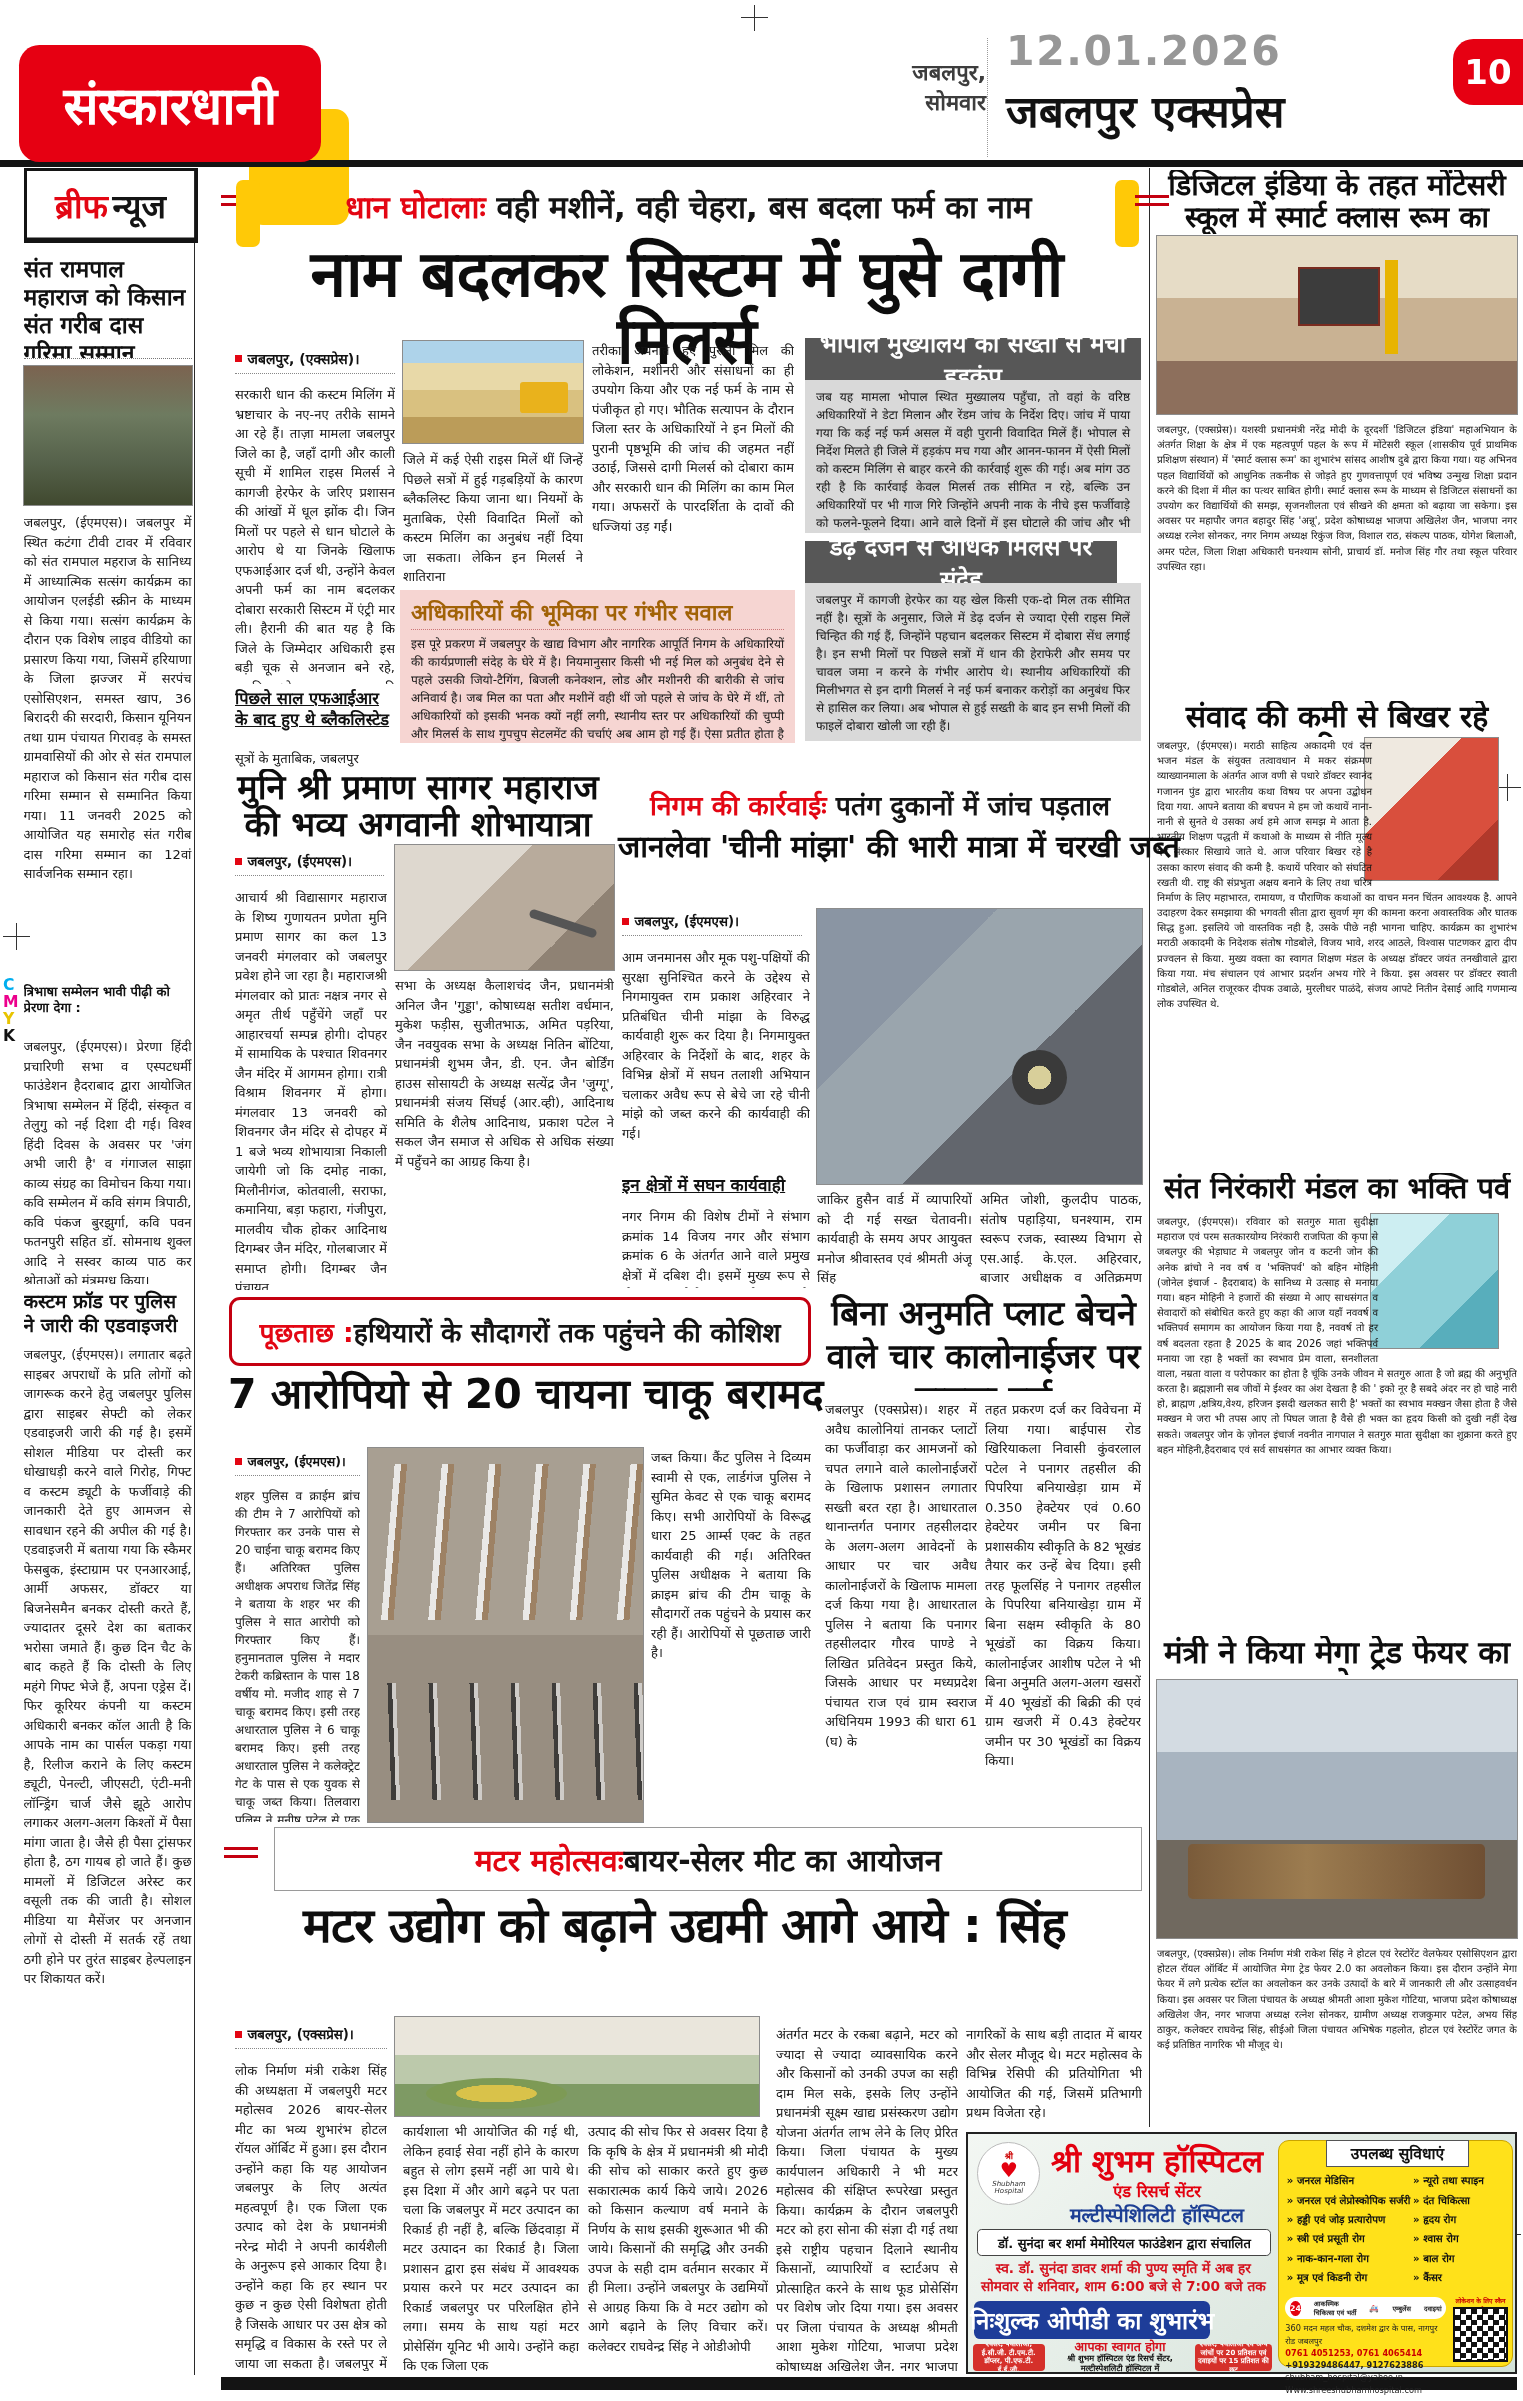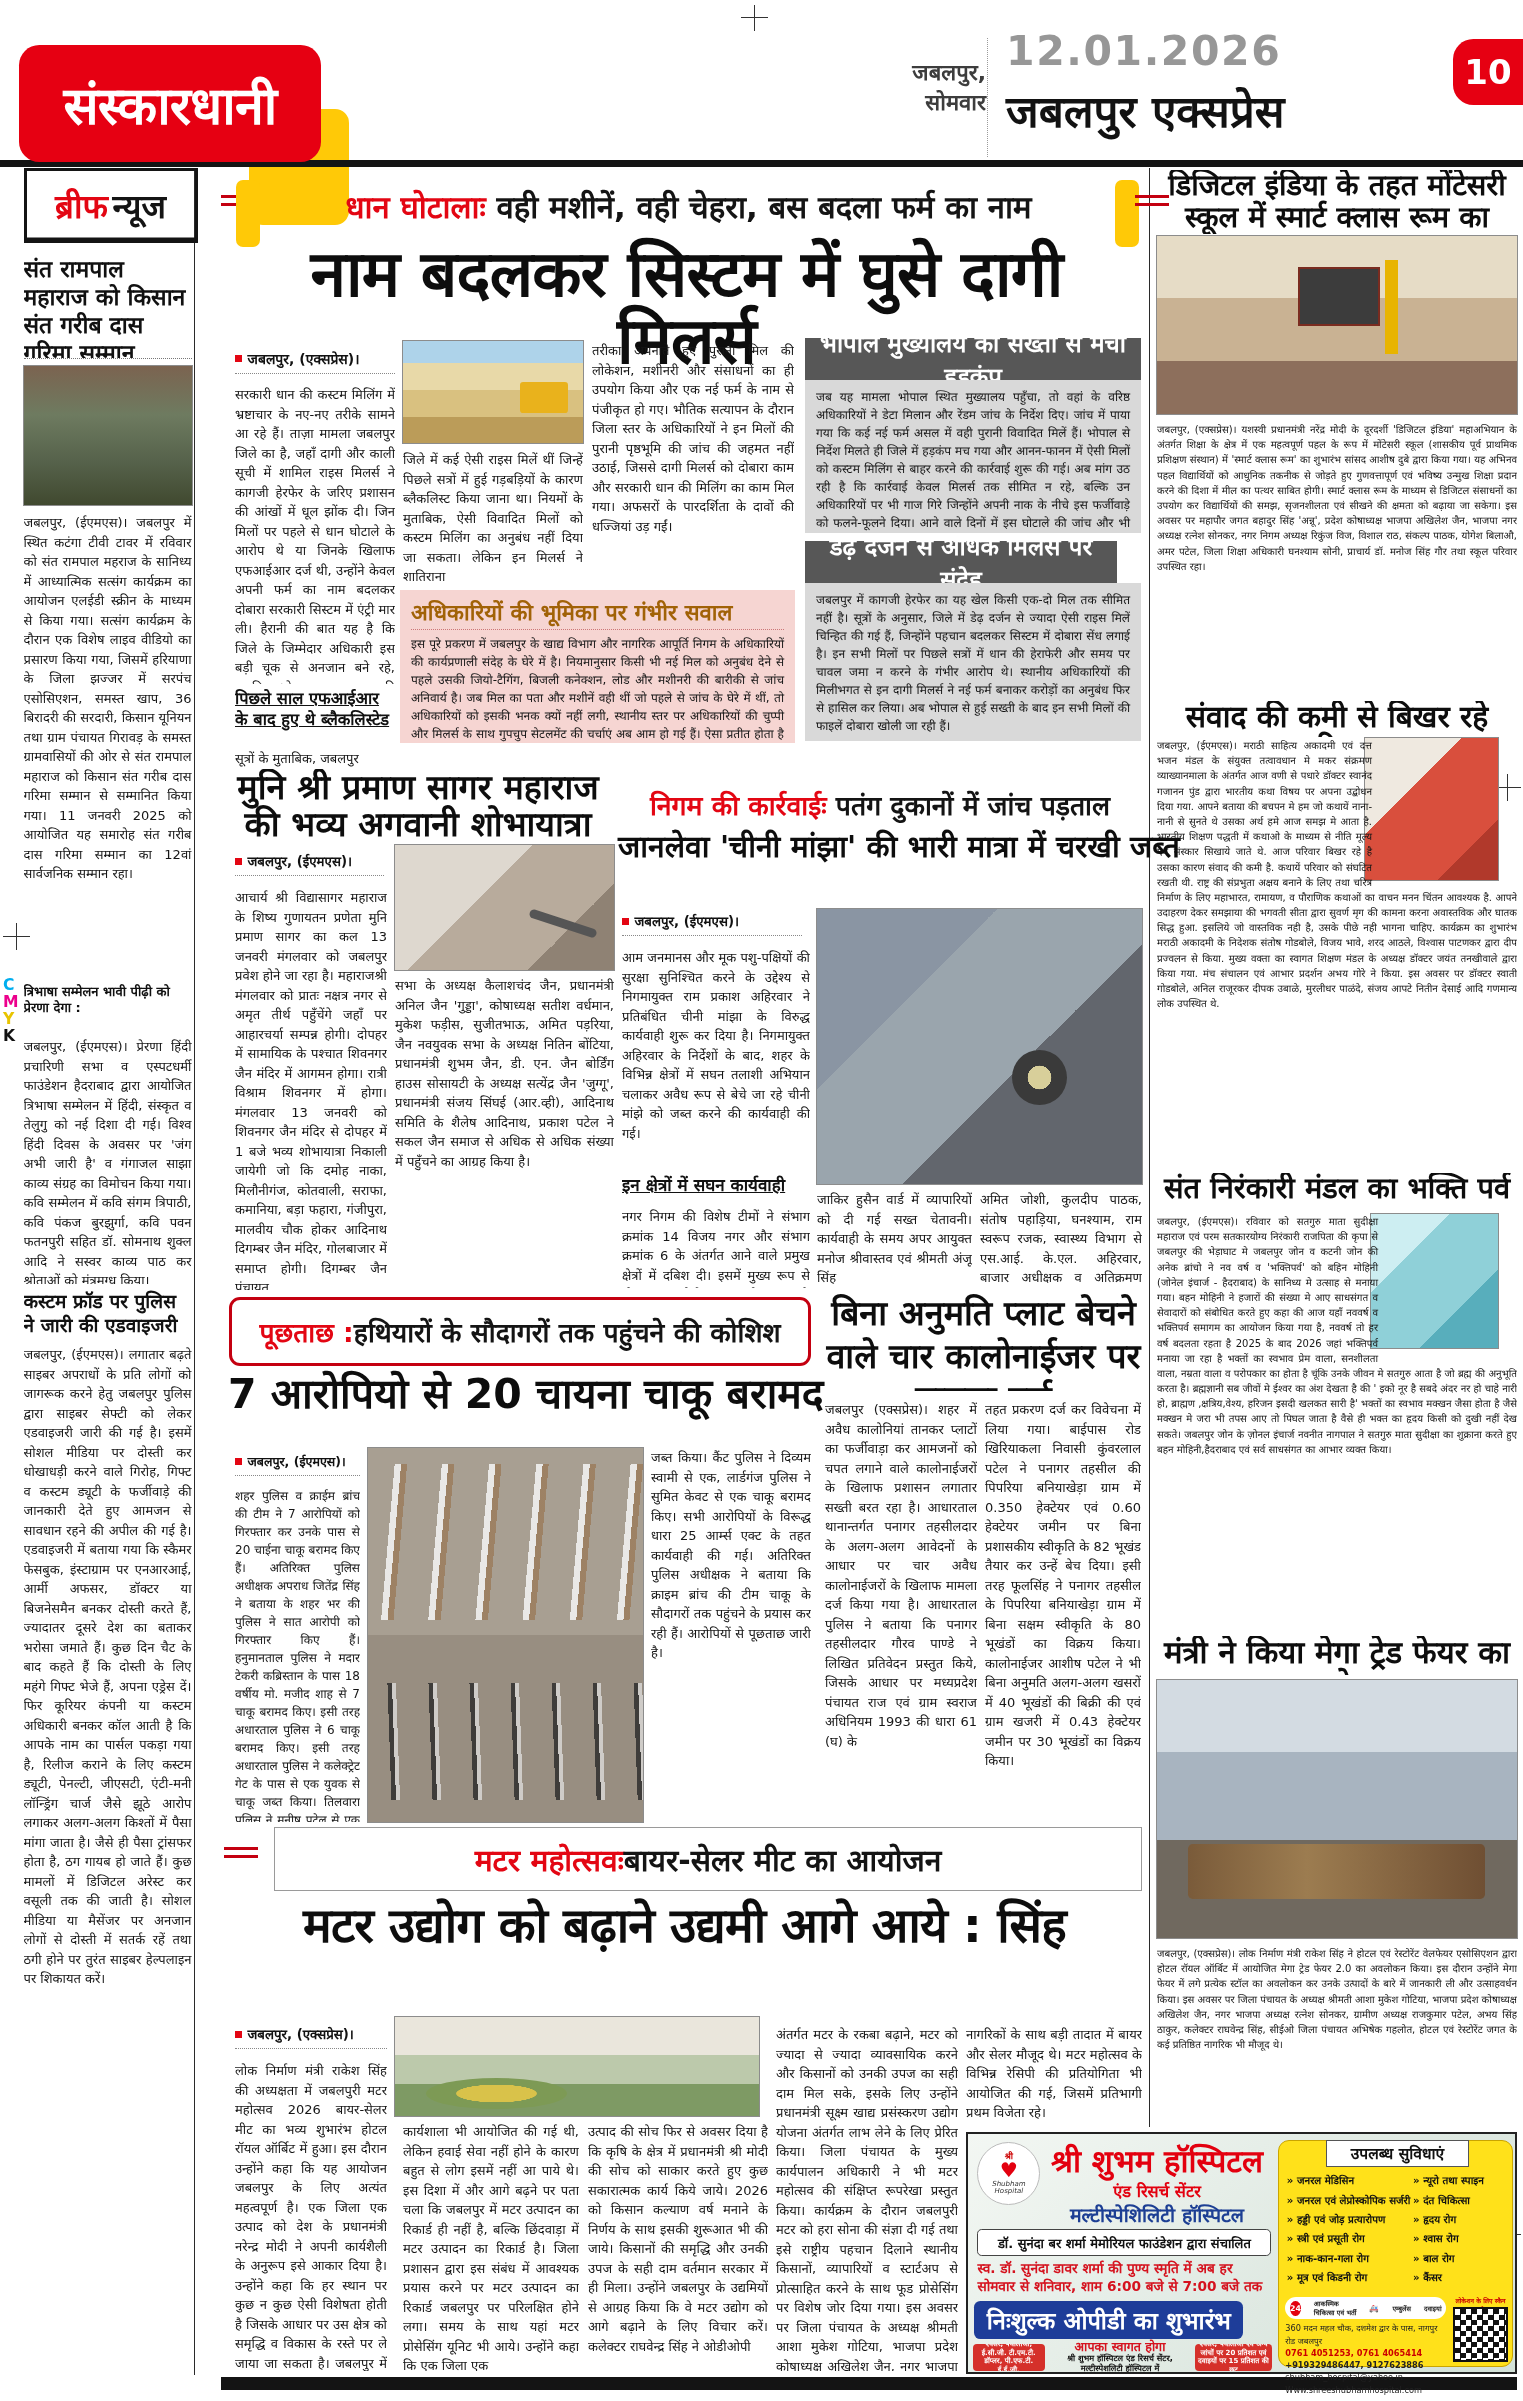--- a/index.html
+++ b/index.html
@@ -201,25 +201,25 @@
     <div class="abs" style="left:9.4px;top:7.8px;width:61px;height:61px;background:#fff;border:1.2px solid #bbb;border-radius:50%;display:flex;flex-direction:column;align-items:center;justify-content:center;line-height:1;">
       <span style="font-size:8.6px;color:#c00;font-weight:700;">श्री</span>
       <span style="font-size:20.3px;color:#e3000f;">♥</span>
       <span style="font-size:7px;color:#333;font-style:italic;">Shubham</span>
       <span style="font-size:7px;color:#333;font-style:italic;">Hospital</span>
     </div>
     <div class="abs" style="left:75px;top:4.7px;width:228px;text-align:center;font-size:31px;font-weight:900;color:#e3000f;">श्री शुभम हॉस्पिटल</div>
     <div class="abs" style="left:75px;top:45px;width:228px;text-align:center;font-size:16.4px;font-weight:800;color:#e3000f;">एंड रिसर्च सेंटर</div>
     <div class="abs" style="left:75px;top:67px;width:228px;text-align:center;font-size:19.5px;font-weight:900;color:#1d3f94;">मल्टीस्पेशिलिटी हॉस्पिटल</div>
     <div class="abs clip" style="left:9.4px;top:95px;width:292px;height:25px;background:#fff;border:1.2px solid #444;border-radius:4.7px;display:flex;align-items:center;justify-content:center;font-size:13px;font-weight:800;color:#111;white-space:nowrap;">डॉ. सुनंदा बर शर्मा मेमोरियल फाउंडेशन द्वारा संचालित</div>
-    <div class="abs" style="left:9.4px;top:125px;width:292px;text-align:left;font-size:13.7px;font-weight:800;color:#d5121e;line-height:1.35;">
+    <div class="abs" style="left:9.4px;top:125px;width:292px;text-align:center;font-size:13.7px;font-weight:800;color:#d5121e;line-height:1.35;">
       <div>स्व. डॉ. सुनंदा डावर शर्मा की पुण्य स्मृति में अब हर</div>
       <div>सोमवार से शनिवार, शाम 6:00 बजे से 7:00 बजे तक</div>
     </div>
-    <div class="abs" style="left:6.3px;top:167px;width:269px;height:38px;background:#1e3d99;border-radius:6.3px;display:flex;align-items:center;justify-content:center;font-size:23.5px;font-weight:900;color:#fff;white-space:nowrap;">निःशुल्क ओपीडी का शुभारंभ</div>
+    <div class="abs" style="left:6.3px;top:167px;width:236px;height:38px;background:#1e3d99;border-radius:6.3px;display:flex;align-items:center;justify-content:center;font-size:23.5px;font-weight:900;color:#fff;white-space:nowrap;">निःशुल्क ओपीडी का शुभारंभ</div>
     <div class="abs clip" style="left:4.7px;top:210px;width:72px;height:26.6px;background:#d5302a;border-radius:3.9px;color:#fff;font-size:7px;font-weight:700;text-align:center;display:flex;align-items:center;padding:1.6px;box-sizing:border-box;line-height:1.25;">एक्सरे, पैथोलॉजी, ई.सी.जी. टी.एम.टी. डॉप्लर, पी.एफ.टी. ई.ई.जी.</div>
     <div class="abs" style="left:80px;top:206px;width:144px;text-align:center;line-height:1.15;">
       <div style="font-size:12.5px;font-weight:700;color:#d5121e;">आपका स्वागत होगा</div>
       <div style="font-size:8.2px;font-weight:800;color:#111;">श्री शुभम हॉस्पिटल एंड रिसर्च सेंटर,</div>
       <div style="font-size:8.2px;font-weight:800;color:#111;">मल्टीस्पेशलिटी हॉस्पिटल में</div>
     </div>
     <div class="abs clip" style="left:227px;top:210px;width:77px;height:26.6px;background:#d5302a;border-radius:3.9px;color:#fff;font-size:7px;font-weight:700;text-align:center;display:flex;align-items:center;padding:1.6px;box-sizing:border-box;line-height:1.25;">एक्सरे, पैथोलॉजी एवं अन्य जांचों पर 20 प्रतिशत एवं दवाइयों पर 15 प्रतिशत की छूट</div>
 
     <div class="abs" style="left:310px;top:6.3px;width:235px;height:227px;background:#ffe11a;border:1.6px solid #caa500;border-radius:11px;box-sizing:border-box;">
       <div class="abs" style="left:47px;top:-1.6px;width:141px;height:25px;background:#fff;border:1.2px solid #555;display:flex;align-items:center;justify-content:center;font-size:15.6px;font-weight:900;color:#111;white-space:nowrap;">उपलब्ध सुविधाएं</div>

